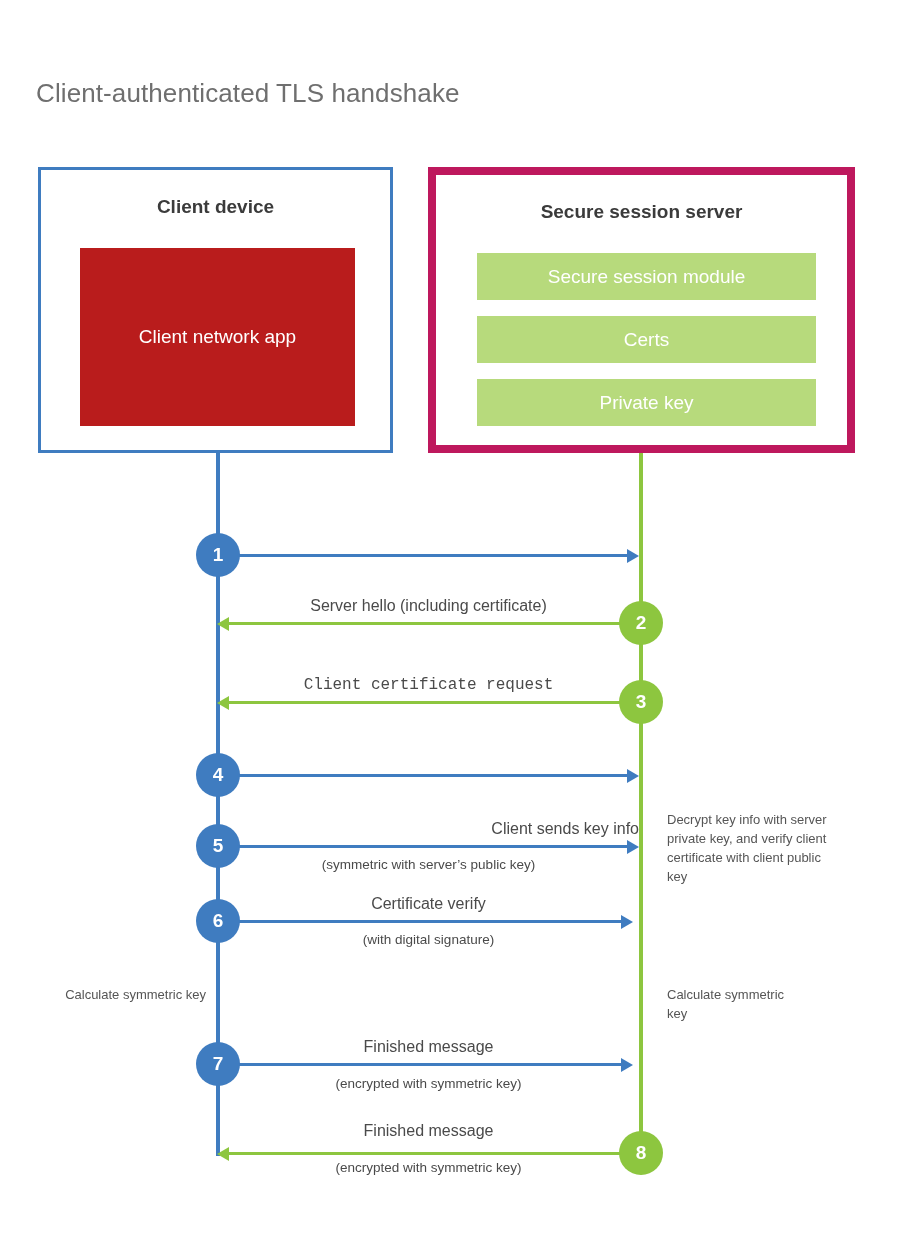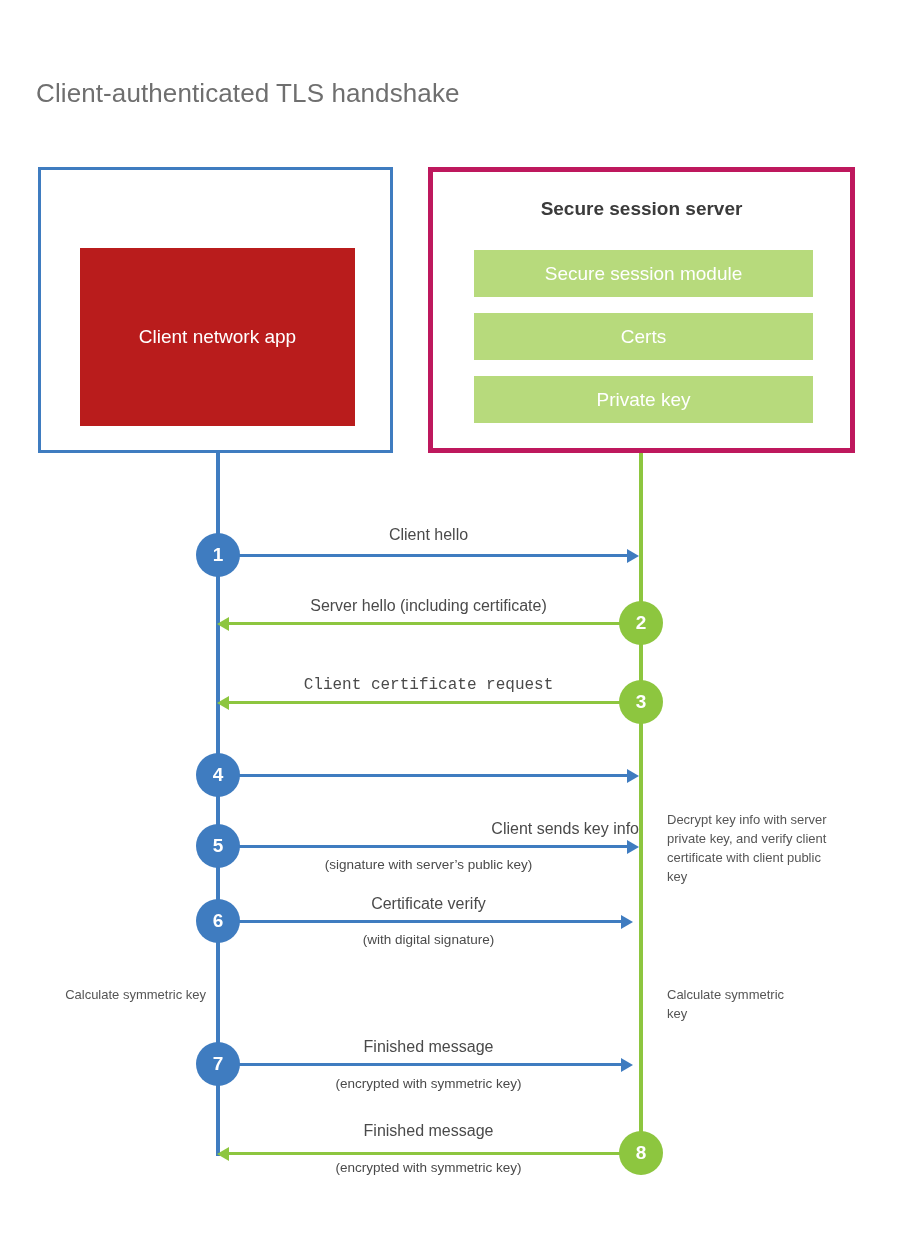--- a/index.html
+++ b/index.html
@@ -45,21 +45,21 @@
     top: 119px;
     width: 355px;
     height: 286px;
     border: 3px solid #3f7cc0;
   }
   #server-box {
     left: 428px;
     top: 119px;
     width: 427px;
     height: 286px;
-    border: 5px solid #be185d;
+    border: 8px solid #be185d;
   }
   .actor-title {
     position: absolute;
     left: 0;
     right: 0;
     top: 26px;
     text-align: center;
     font-size: 19px;
     font-weight: bold;
     color: #3b3b3b;
@@ -191,34 +191,34 @@
   }
 </style>
 </head>
 <body>
 
 <div id="diagram-root">
 
   <div id="page-title">Client-authenticated TLS handshake</div>
 
   <div id="client-box" class="actor-box">
+    <div class="actor-title">Client device</div>
     <div id="client-app-block">Client network app</div>
   </div>
 
   <div id="server-box" class="actor-box">
     <div class="actor-title">Secure session server</div>
     <div id="server-block-0" class="server-block">Secure session module</div>
     <div id="server-block-1" class="server-block">Certs</div>
     <div id="server-block-2" class="server-block">Private key</div>
   </div>
 
   <div id="client-lifeline" class="lifeline"></div>
   <div id="server-lifeline" class="lifeline"></div>
 
-  <div class="msg-label" style="left:218px; top:478px; width:421px;">Client hello</div>
   <div class="msg-line to-server" style="left:218px; top:506px; width:409px;"></div>
   <div class="arrow-head right" style="left:627px; top:500.5px;"></div>
   <div class="step-circle client" style="top:485px;">1</div>
 
   <div class="msg-label" style="left:218px; top:549px; width:421px;">Server hello (including certificate)</div>
   <div class="msg-line to-client" style="left:229px; top:574px; width:410px;"></div>
   <div class="arrow-head left" style="left:217px; top:568.5px;"></div>
   <div class="step-circle server" style="top:553px;">2</div>
 
   <div class="msg-label" style="left:218px; top:628px; width:421px;font-family:Liberation Mono, monospace;">Client certificate request</div>
@@ -226,21 +226,21 @@
   <div class="arrow-head left" style="left:217px; top:647.5px;"></div>
   <div class="step-circle server" style="top:632px;">3</div>
 
   <div class="msg-line to-server" style="left:218px; top:726px; width:409px;"></div>
   <div class="arrow-head right" style="left:627px; top:720.5px;"></div>
   <div class="step-circle client" style="top:705px;">4</div>
 
   <div class="msg-label" style="left:218px; top:772px; width:421px;text-align:right;">Client sends key info</div>
   <div class="msg-line to-server" style="left:218px; top:797px; width:409px;"></div>
   <div class="arrow-head right" style="left:627px; top:791.5px;"></div>
-  <div class="msg-sublabel" style="left:218px; top:809px; width:421px;">(signature with server’s public key)</div>
+  <div class="msg-sublabel" style="left:218px; top:809px; width:421px;">(symmetric with server’s public key)</div>
   <div class="step-circle client" style="top:776px;">5</div>
 
   <div class="msg-label" style="left:218px; top:847px; width:421px;">Certificate verify</div>
   <div class="msg-line to-server" style="left:218px; top:872px; width:403px;"></div>
   <div class="arrow-head right" style="left:621px; top:866.5px;"></div>
   <div class="msg-sublabel" style="left:218px; top:884px; width:421px;">(with digital signature)</div>
   <div class="step-circle client" style="top:851px;">6</div>
 
   <div class="msg-label" style="left:218px; top:990px; width:421px;">Finished message</div>
   <div class="msg-line to-server" style="left:218px; top:1015px; width:403px;"></div>

